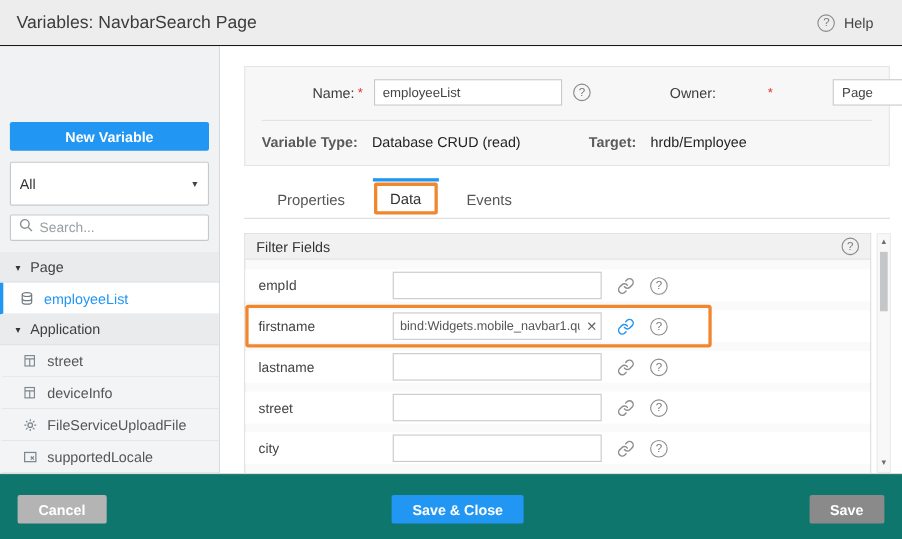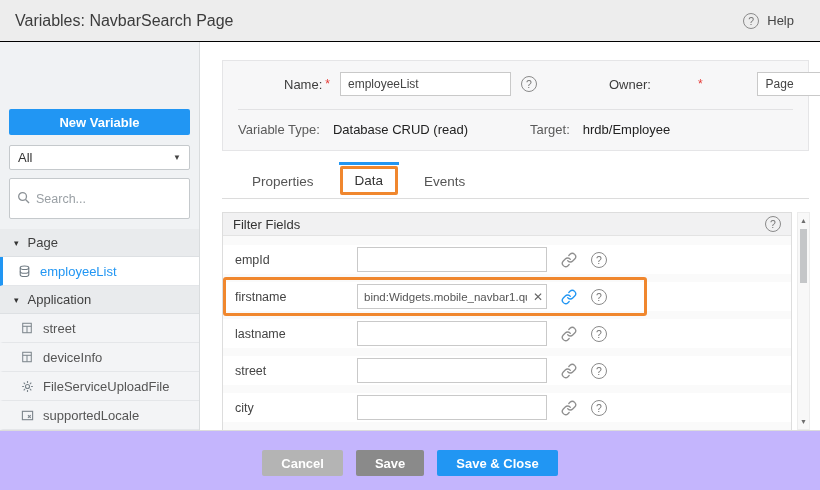--- a/index.html
+++ b/index.html
@@ -18,25 +18,25 @@
 
   
   .body { flex:1 1 auto; display:flex; min-height:0; }
 
   
   .sb { width:200px; flex:0 0 200px; background:#f0f2f4; border-right:1px solid #d9dcde;
     padding-top:10px; display:flex; flex-direction:column;justify-content:flex-end; }
   .sb-newvar { margin:0 9px 10px; height:26px; background:#2196f3; color:#fff;
     border:none; border-radius:2px; font-weight:bold; font-size:13px; cursor:pointer;
     font-family:"Liberation Sans", sans-serif; }
-  .sb-select { margin:0 9px 8px; height:25px; background:#fff; border:1px solid #c5c9cc;
+  .sb-select { margin:0 9px 8px; height:40px; background:#fff; border:1px solid #c5c9cc;
     border-radius:2px; display:flex; align-items:center; padding:0 8px; cursor:pointer; }
   .sb-select-val { font-size:13px; color:#333; }
   .sb-select-arrow { margin-left:auto; font-size:8px; color:#444; }
-  .sb-search { margin:0 9px 10px; height:41px; background:#fff; border:1px solid #c5c9cc;
+  .sb-search { margin:0 9px 10px; height:24px; background:#fff; border:1px solid #c5c9cc;
     border-radius:2px; display:flex; align-items:center; padding:0 7px; }
   .sb-search input { border:none; outline:none; flex:1; font-size:12.5px; color:#555;
     margin-left:6px; background:transparent; font-family:"Liberation Sans", sans-serif; }
   .sb-search input::placeholder { color:#9aa0a5; }
 
   .tree { display:flex; flex-direction:column; }
   .tgroup { height:28px; display:flex; align-items:center; padding-left:14px; gap:9px;
     background:#e9ebed; border-top:1px solid #ddе0e3; border-bottom:1px solid #dde0e3;
     font-size:13px; color:#3f3f3f; cursor:pointer; }
   .tgroup .caret { font-size:9px; color:#333; }
@@ -59,21 +59,21 @@
     margin-left:10px; font-size:12px; color:#444; padding:0 7px;
     font-family:"Liberation Sans", sans-serif; }
   .owner-wrap { margin-left:26px; display:flex; align-items:center;gap:44px; }
   .owner-select { width:178px; height:24px; border:1px solid #c9c9c9; background:#fff;
     margin-left:10px; display:flex; align-items:center; padding:0 8px; cursor:pointer; }
   .owner-val { font-size:12px; color:#444; }
   .owner-arrow { margin-left:auto; font-size:8px; color:#444; }
   .ml10 { margin-left:10px; } .ml12 { margin-left:12px; }
   .sumdiv { border-top:1px solid #e2e2e4; margin:13px 0 12px; }
   .frow2 { display:flex; align-items:center; }
-  .vlabel { font-size:13px; color:#5a5a5a; }
+  .vlabel { font-size:13px; color:#5a5a5a;font-weight:bold; }
   .vval { font-size:13px; color:#222; margin-left:13px; }
   .target-gap { margin-left:62px; }
 
   
   .tabs { margin:14px 11px 0 22px; display:flex; align-items:flex-end;
     border-bottom:1px solid #dcdcdc; padding-left:12px; }
   .tab { padding:9px 18px; font-size:13.5px; color:#555; cursor:pointer; }
   .tab.annotated { border:3px solid #f0872e; border-radius:2px; padding:4px 12px;
     margin:0 8px 3px; color:#333; position:relative; background:#fff; }
   .tab.annotated::before { content:""; position:absolute; left:-4px; right:-4px; top:-7px;
@@ -108,22 +108,22 @@
   
   .vscroll { width:13px; flex:0 0 13px; background:#f8f8f8; border:1px solid #ececec;
     position:relative; }
   .vs-arrow { position:absolute; left:0; right:0; text-align:center; font-size:7px;
     color:#6e6e6e; cursor:pointer; }
   .vs-up { top:4px; } .vs-down { bottom:4px; }
   .vs-thumb { position:absolute; left:2px; right:2px; top:16px; height:54px;
     background:#c4c6c8; cursor:pointer; }
 
   
-  .ftr { flex:0 0 60px; border-top:1px solid #dcdcdc; background:#c4b5fd;
-    display:flex; align-items:flex-start; justify-content:center;
+  .ftr { flex:0 0 60px; border-top:1px solid #dcdcdc; background:#0f766e;
+    display:flex; align-items:flex-start; justify-content:space-between;
     padding:19px 16px 0; gap:13px; }
   .btn { height:26px; border:none; border-radius:2px; color:#fff; font-weight:bold;
     font-size:13px; padding:0 19px; cursor:pointer; font-family:"Liberation Sans", sans-serif; }
   .btn-cancel { background:#b4b4b4; }
   .btn-save { background:#8a8a8a; }
   .btn-saveclose { background:#2196f3; }
 </style>
 </head>
 <body>
 
@@ -330,17 +330,17 @@
           <div class="vs-thumb"></div>
           <div class="vs-arrow vs-down">▼</div>
         </div>
       </div>
 
     </div>
   </div>
 
   <div class="ftr">
     <button class="btn btn-cancel">Cancel</button>
+    <button class="btn btn-saveclose">Save &amp; Close</button>
     <button class="btn btn-save">Save</button>
-    <button class="btn btn-saveclose">Save &amp; Close</button>
   </div>
 
 </div>
 
 </body></html>

